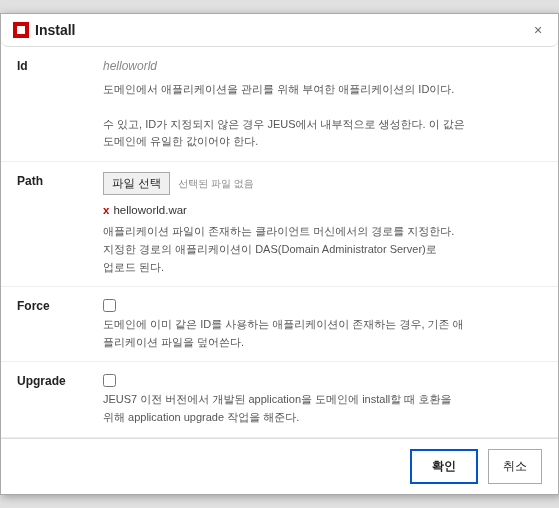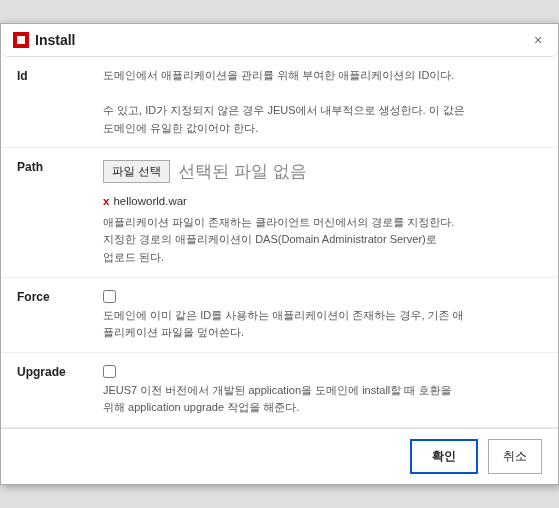--- a/index.html
+++ b/index.html
@@ -109,21 +109,21 @@
       background: #f0f0f0;
       border: 1px solid #aaa;
       padding: 3px 8px;
       font-size: 11.5px;
       cursor: pointer;
       color: #222;
       font-family: '맑은 고딕', 'Malgun Gothic', sans-serif;
     }
     .no-file-text {
       color: #888;
-      font-size: 17px;
+      font-size: 10px;
     }
     .file-path {
       color: #333;
       font-size: 11.5px;
       margin-bottom: 4px;
       display: flex;
       align-items: center;
       gap: 4px;
     }
     .x-mark {
@@ -181,20 +181,21 @@
       <span class="title-text">Install</span>
     </div>
     <button class="close-btn">×</button>
   </div>
 
   <div class="content">
 
     <div class="row">
       <div class="label-col">Id</div>
       <div class="field-col">
+        <div class="field-value">helloworld</div>
         <div class="desc-text">
           <span>도메인에서 애플리케이션을 관리를 위해 부여한 애플리케이션의 ID이다.</span><br>
           <br>
           <span>수 있고, ID가 지정되지 않은 경우 JEUS에서 내부적으로 생성한다. 이 값은</span><br>
           <span>도메인에 유일한 값이어야 한다.</span>
         </div>
       </div>
     </div>
 
     <div class="row">

